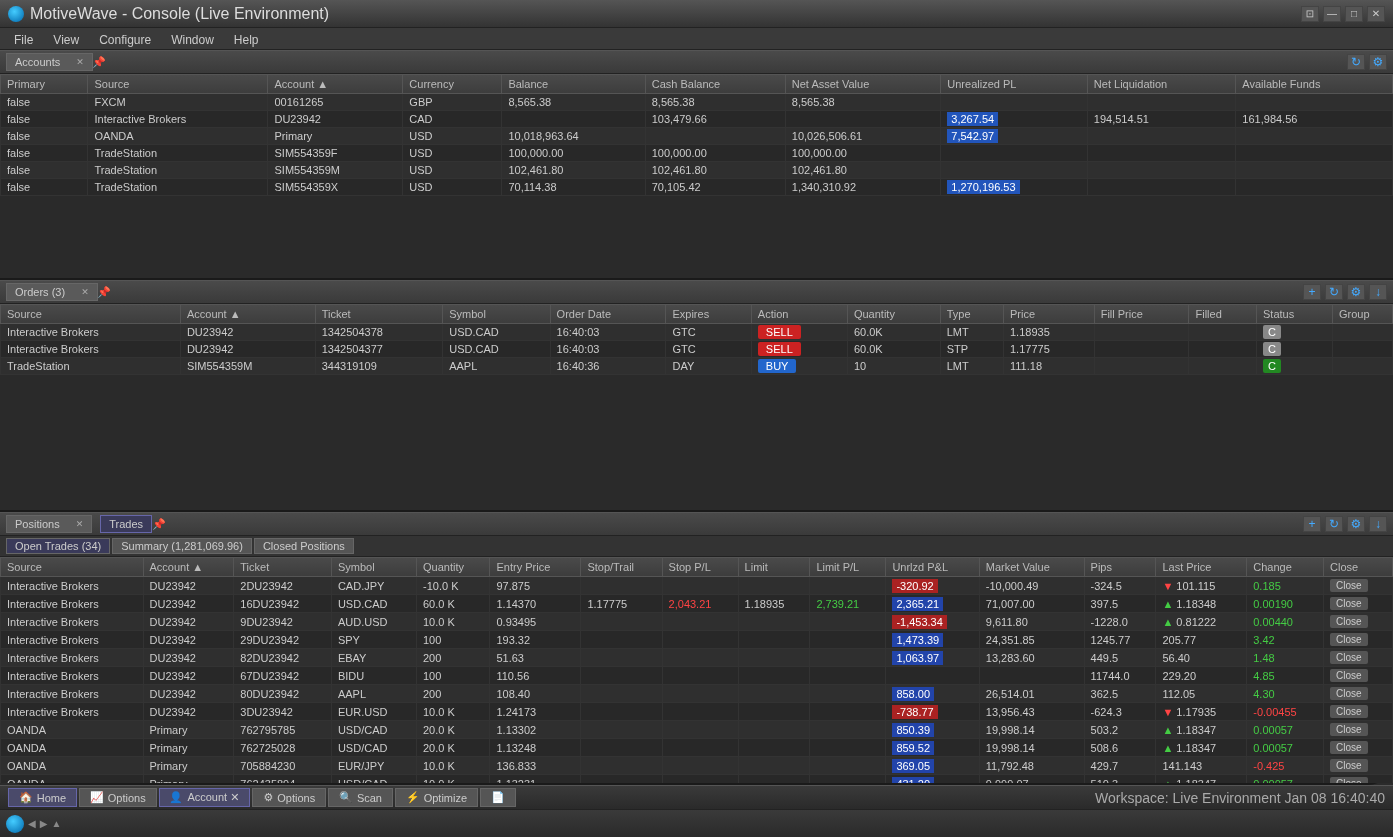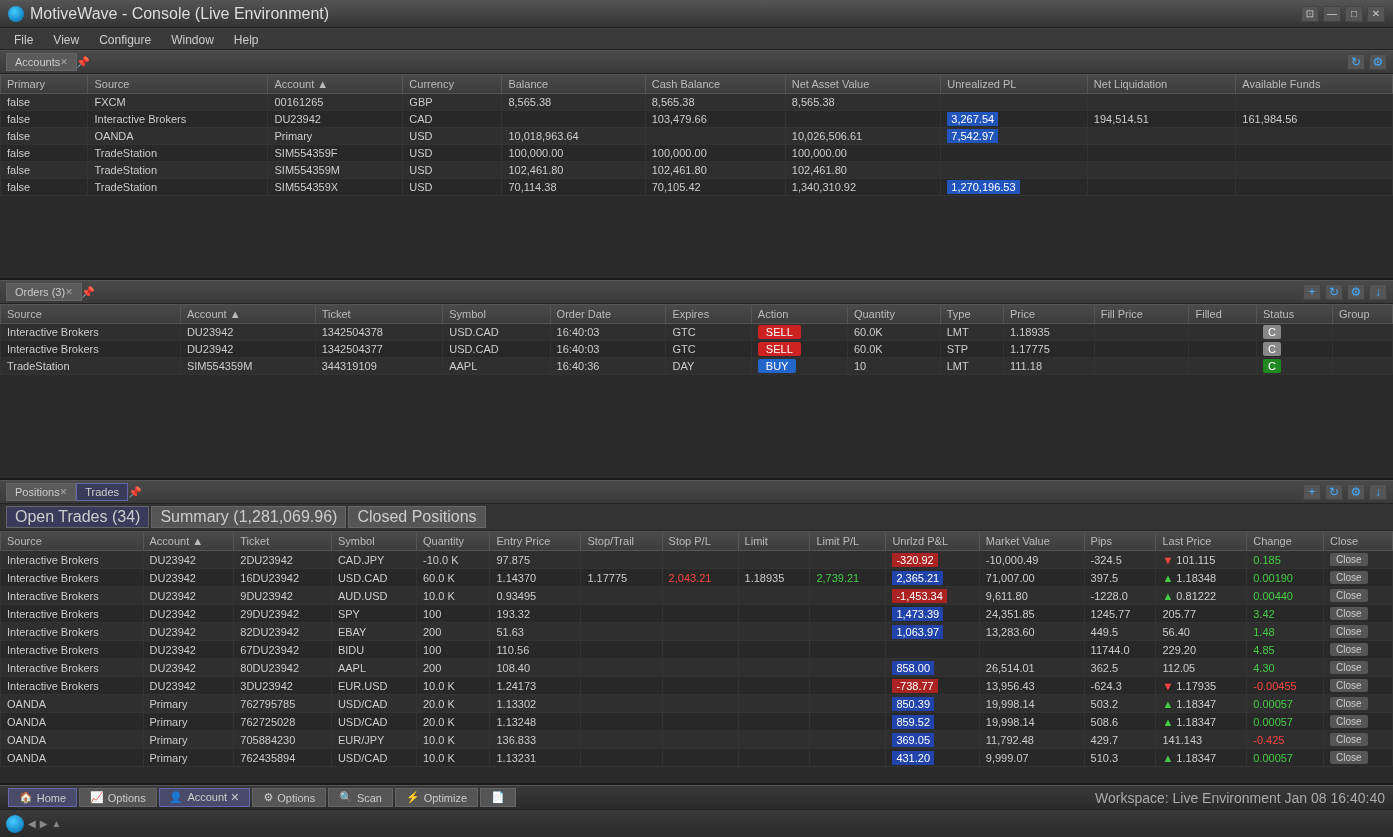--- a/index.html
+++ b/index.html
@@ -64,21 +64,21 @@
       flex-shrink: 0;
     }
     .panel-tab {
       background: #5a5a5a;
       border: 1px solid #666;
       padding: 2px 8px;
       color: #ccc;
       font-size: 11px;
       display: flex;
       align-items: center;
-      gap: 0;
+      gap: 16px;
     }
     .panel-controls { margin-left: auto; display: flex; gap: 4px; }
     .panel-ctrl-btn {
       width: 18px; height: 16px; background: #555; border: 1px solid #444;
       color: #4af; font-size: 12px; cursor: pointer; display: flex; align-items: center; justify-content: center;
     }
 
     
     .table-container {
       overflow-x: auto;
@@ -150,21 +150,21 @@
     .val-highlight-pos { background: #2244aa; color: white; padding: 1px 4px; }
     .val-highlight-blue { background: #2255bb; color: white; padding: 1px 4px; }
 
     
     .panel-section {
       display: flex;
       flex-direction: column;
       border-bottom: 2px solid #1a1a1a;
     }
     .accounts-section { height: 230px; }
-    .orders-section { height: 200px; }
+    .orders-section { height: 232px; }
     .positions-section { flex: 1; min-height: 0; }
 
     
     .status-bar {
       background: linear-gradient(to bottom, #3a3a3a, #2a2a2a);
       height: 24px;
       display: flex;
       align-items: center;
       padding: 0 8px;
       border-top: 1px solid #555;
@@ -198,21 +198,21 @@
     }
 
     .tab-close { color: #aaa; font-size: 9px; cursor: pointer; }
     .pin-icon { color: #aaa; font-size: 11px; cursor: pointer; }
     .sub-tab {
       padding: 1px 8px;
       background: #555;
       border: 1px solid #666;
       color: #ccc;
       cursor: pointer;
-      font-size: 16px;
+      font-size: 11px;
     }
     .sub-tab.active { background: #3a3a5a; }
 
     .positions-tabs {
       display: flex;
       align-items: center;
       gap: 2px;
       padding: 2px 6px;
       background: #333;
       border-bottom: 1px solid #222;
@@ -441,27 +441,27 @@
     <td></td>
     <td></td>
     <td><span class="status-c status-green">C</span></td>
     <td style="width:60px;"></td>
   </tr>
         </tbody>
     </table>
   </div>
 </div>
 
-<div class="panel-section positions-section" style="position:relative;">
+<div class="panel-section positions-section" style="position:relative;border-radius:25px;">
   <div class="panel-header">
     <div class="panel-tab">
       <span>Positions</span>
       <span class="tab-close">✕</span>
     </div>
-    <div class="panel-tab" style="margin-left:0;background:#3a3a5a;border-color:#6666aa;">
+    <div class="panel-tab" style="margin-left:8px;background:#3a3a5a;border-color:#6666aa;">
       <span>Trades</span>
     </div>
     <span class="pin-icon">📌</span>
     <div class="panel-controls">
       <div class="panel-ctrl-btn">+</div>
       <div class="panel-ctrl-btn">↻</div>
       <div class="panel-ctrl-btn">⚙</div>
       <div class="panel-ctrl-btn">↓</div>
     </div>
   </div>

